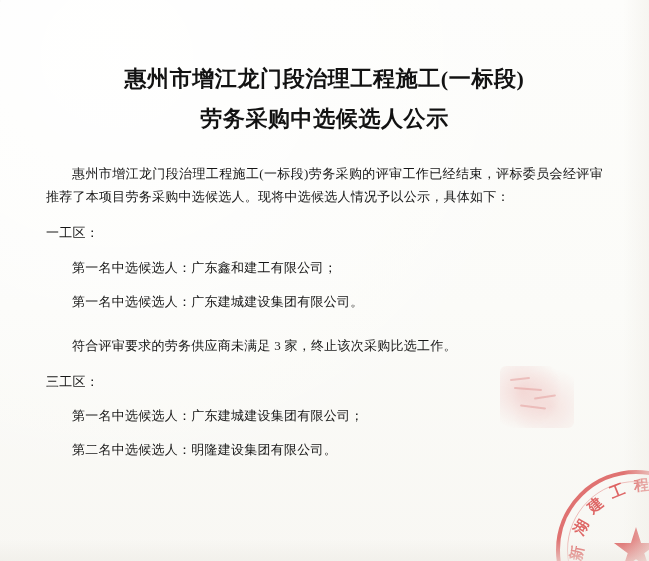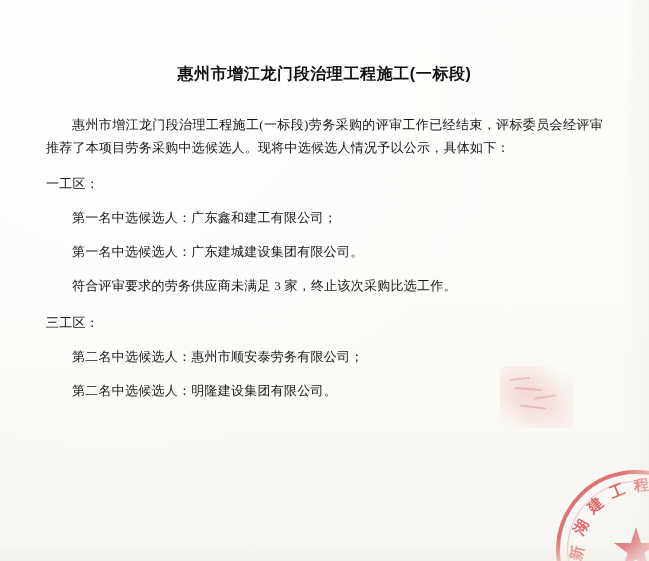--- a/index.html
+++ b/index.html
@@ -33,23 +33,23 @@
   }
   .content {
     position: relative;
     padding: 0 46px;
   }
   .title-block {
     margin-top: 62px;
     text-align: center;
   }
   .title-line {
-    font-family: Liberation Sans, sans-serif;
+    font-family: Liberation Serif, serif;
     font-weight: bold;
-    font-size: 16px;
+    font-size: 22px;
     letter-spacing: 0.6px;
     line-height: 1.55;
     color: #121212;
   }
   .title-line + .title-line {
     margin-top: 6px;
   }
   .body-block {
     margin-top: 26px;
   }
@@ -67,21 +67,21 @@
   }
   p.section {
     margin-top: 13px;
     text-indent: 0;
   }
   p.item {
     margin-top: 11px;
     text-indent: 2em;
   }
   p.note {
-    margin-top: 11px;
+    margin-top: 21px;
     text-indent: 2em;
   }
   
   .stamp-faint {
     position: absolute;
     left: 500px;
     top: 366px;
     width: 74px;
     height: 62px;
     border-radius: 6px;
@@ -167,34 +167,35 @@
 </head>
 <body>
 
 <div class="page">
   <div class="paper-noise"></div>
 
   <div class="content">
 
     <div class="title-block">
       <div class="title-line">惠州市增江龙门段治理工程施工(一标段)</div>
+      <div class="title-line">劳务采购中选候选人公示</div>
     </div>
 
     <div class="body-block">
 
       <p class="para indent2">惠州市增江龙门段治理工程施工(一标段)劳务采购的评审工作已经结束，评标委员会经评审推荐了本项目劳务采购中选候选人。现将中选候选人情况予以公示，具体如下：</p>
 
       <p class="para section">一工区：</p>
       <p class="para item">第一名中选候选人：广东鑫和建工有限公司；</p>
       <p class="para item">第一名中选候选人：广东建城建设集团有限公司。</p>
 
       <p class="para note">符合评审要求的劳务供应商未满足 3 家，终止该次采购比选工作。</p>
 
       <p class="para section">三工区：</p>
-      <p class="para item">第二名中选候选人：惠州市顺安泰劳务有限公司；</p>
+      <p class="para item">第一名中选候选人：广东建城建设集团有限公司；</p>
       <p class="para item">第二名中选候选人：明隆建设集团有限公司。</p>
 
     </div>
   </div>
 
   <div class="stamp-faint">
     <div class="mark m1"></div>
     <div class="mark m2"></div>
     <div class="mark m3"></div>
     <div class="mark m4"></div>

